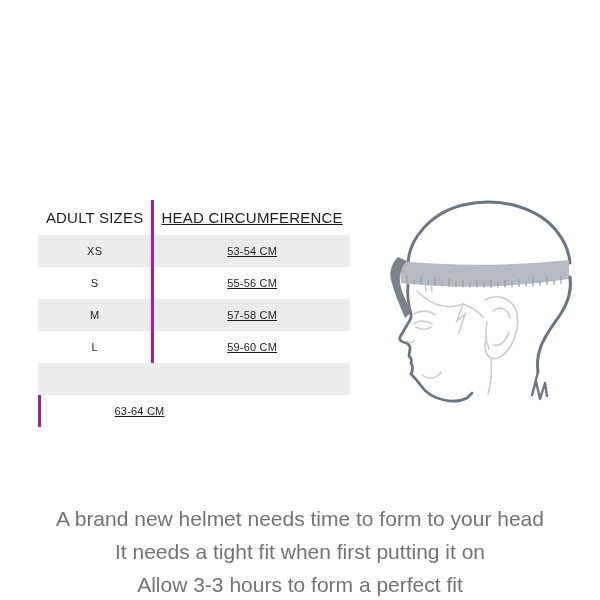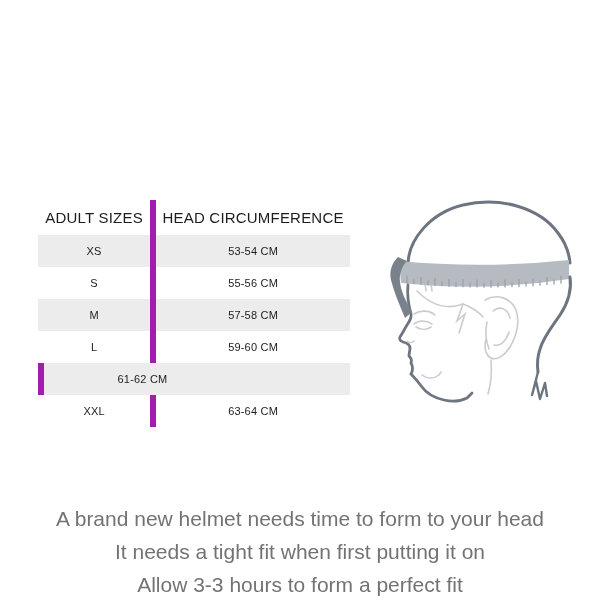--- a/index.html
+++ b/index.html
@@ -11,21 +11,21 @@
   }
 
   
   .size-chart{position:absolute;left:38px;top:200px;width:312px;}
   .chart-header{display:flex;height:35px;}
   .chart-header .cell{font-size:15px;letter-spacing:.2px;}
   .chart-rows .row{display:flex;height:32px;}
   .chart-rows .row:nth-child(odd){background:#ececec;}
   .cell{display:flex;align-items:center;justify-content:center;}
   .col-size{width:114px;}
-  .col-circ{width:197px;border-left:6px solid #a21caf;}
+  .col-circ{width:197px;border-left:3px solid #a21caf;text-decoration:underline;}
   .chart-rows .cell{font-size:11px;letter-spacing:.2px;}
 
   
   .illustration{position:absolute;left:388px;top:195px;width:200px;height:220px;}
 
   
   .fit-notes{
     position:absolute;left:0;top:502px;width:600px;
     text-align:center;font-size:21px;line-height:33px;color:#737373;
   }
@@ -49,24 +49,22 @@
     </div>
     <div class="row">
       <div class="cell col-size">M</div>
       <div class="cell col-circ">57-58 CM</div>
     </div>
     <div class="row">
       <div class="cell col-size">L</div>
       <div class="cell col-circ">59-60 CM</div>
     </div>
     <div class="row">
-      <div class="cell col-circ">61-62 CM</div>
     </div>
     <div class="row">
-      <div class="cell col-size">XXL</div>
       <div class="cell col-circ">63-64 CM</div>
     </div>
   </div>
 </div>
 
 <svg class="illustration" viewBox="0 0 200 220" xmlns="http://www.w3.org/2000/svg">
   <g>
 
     <g stroke="#c9ccd1" stroke-width="1.6" fill="none" stroke-linecap="round">
       <path d="M39,50 C36,62 35,76 38,96"></path>

